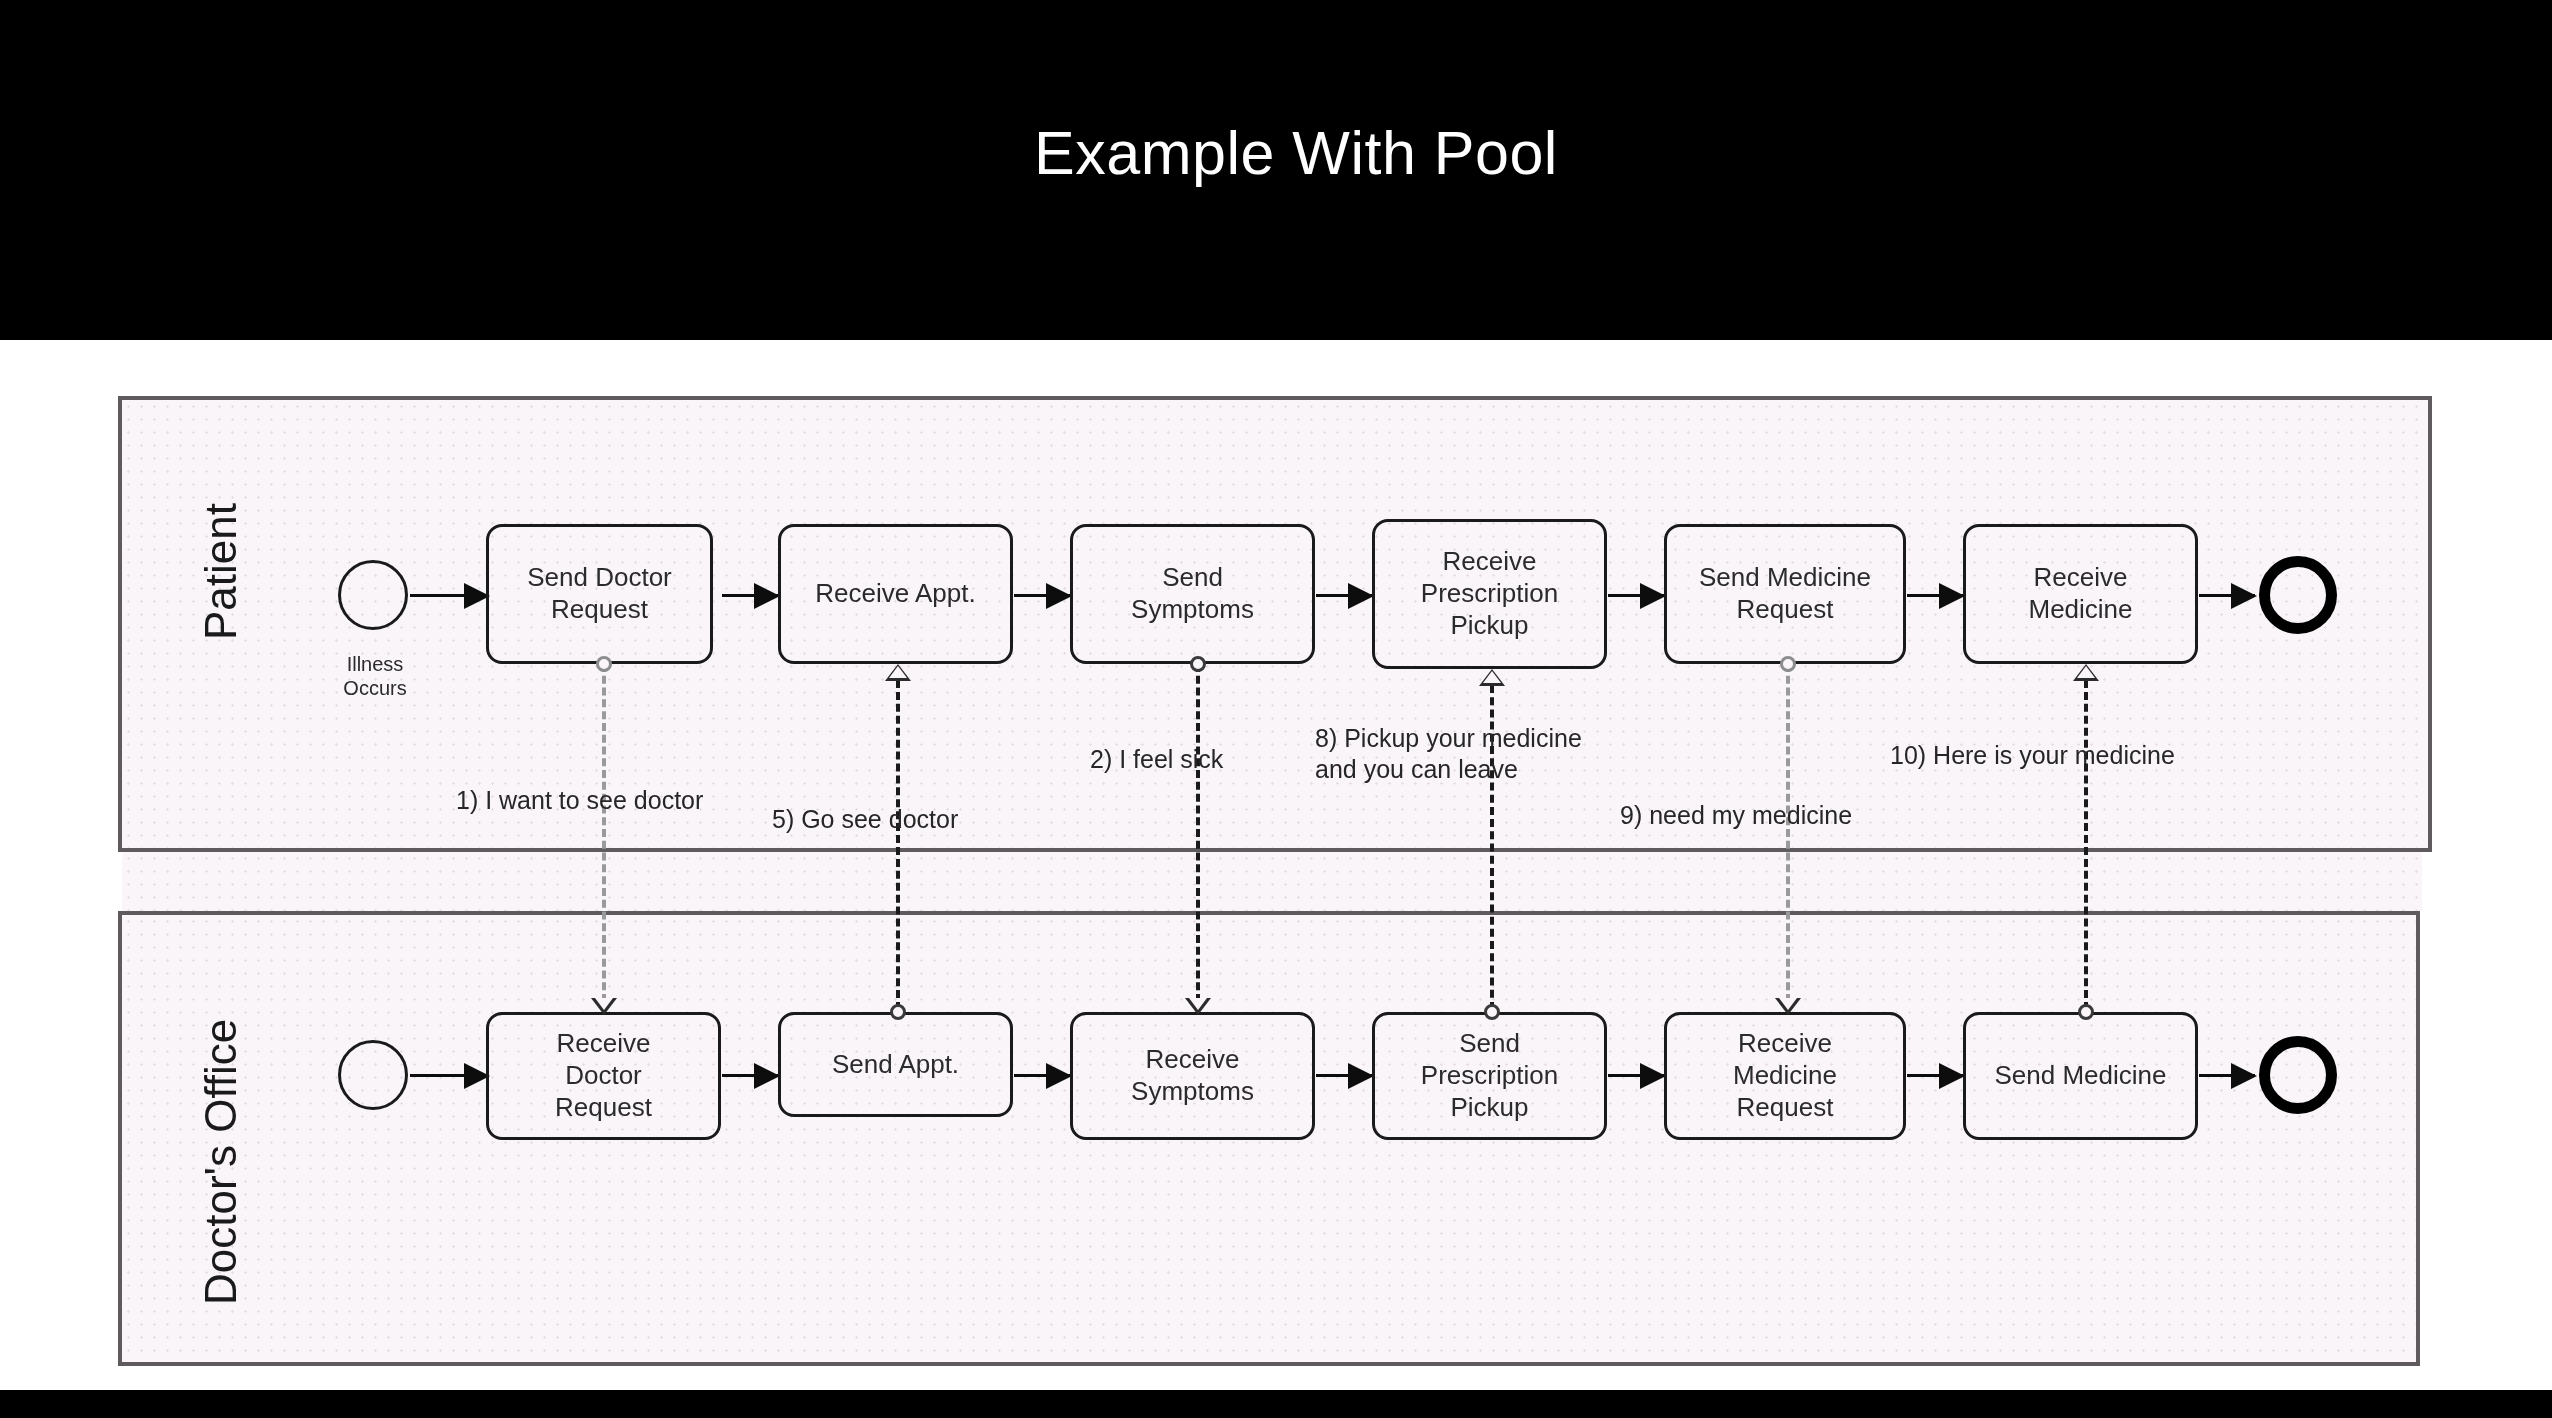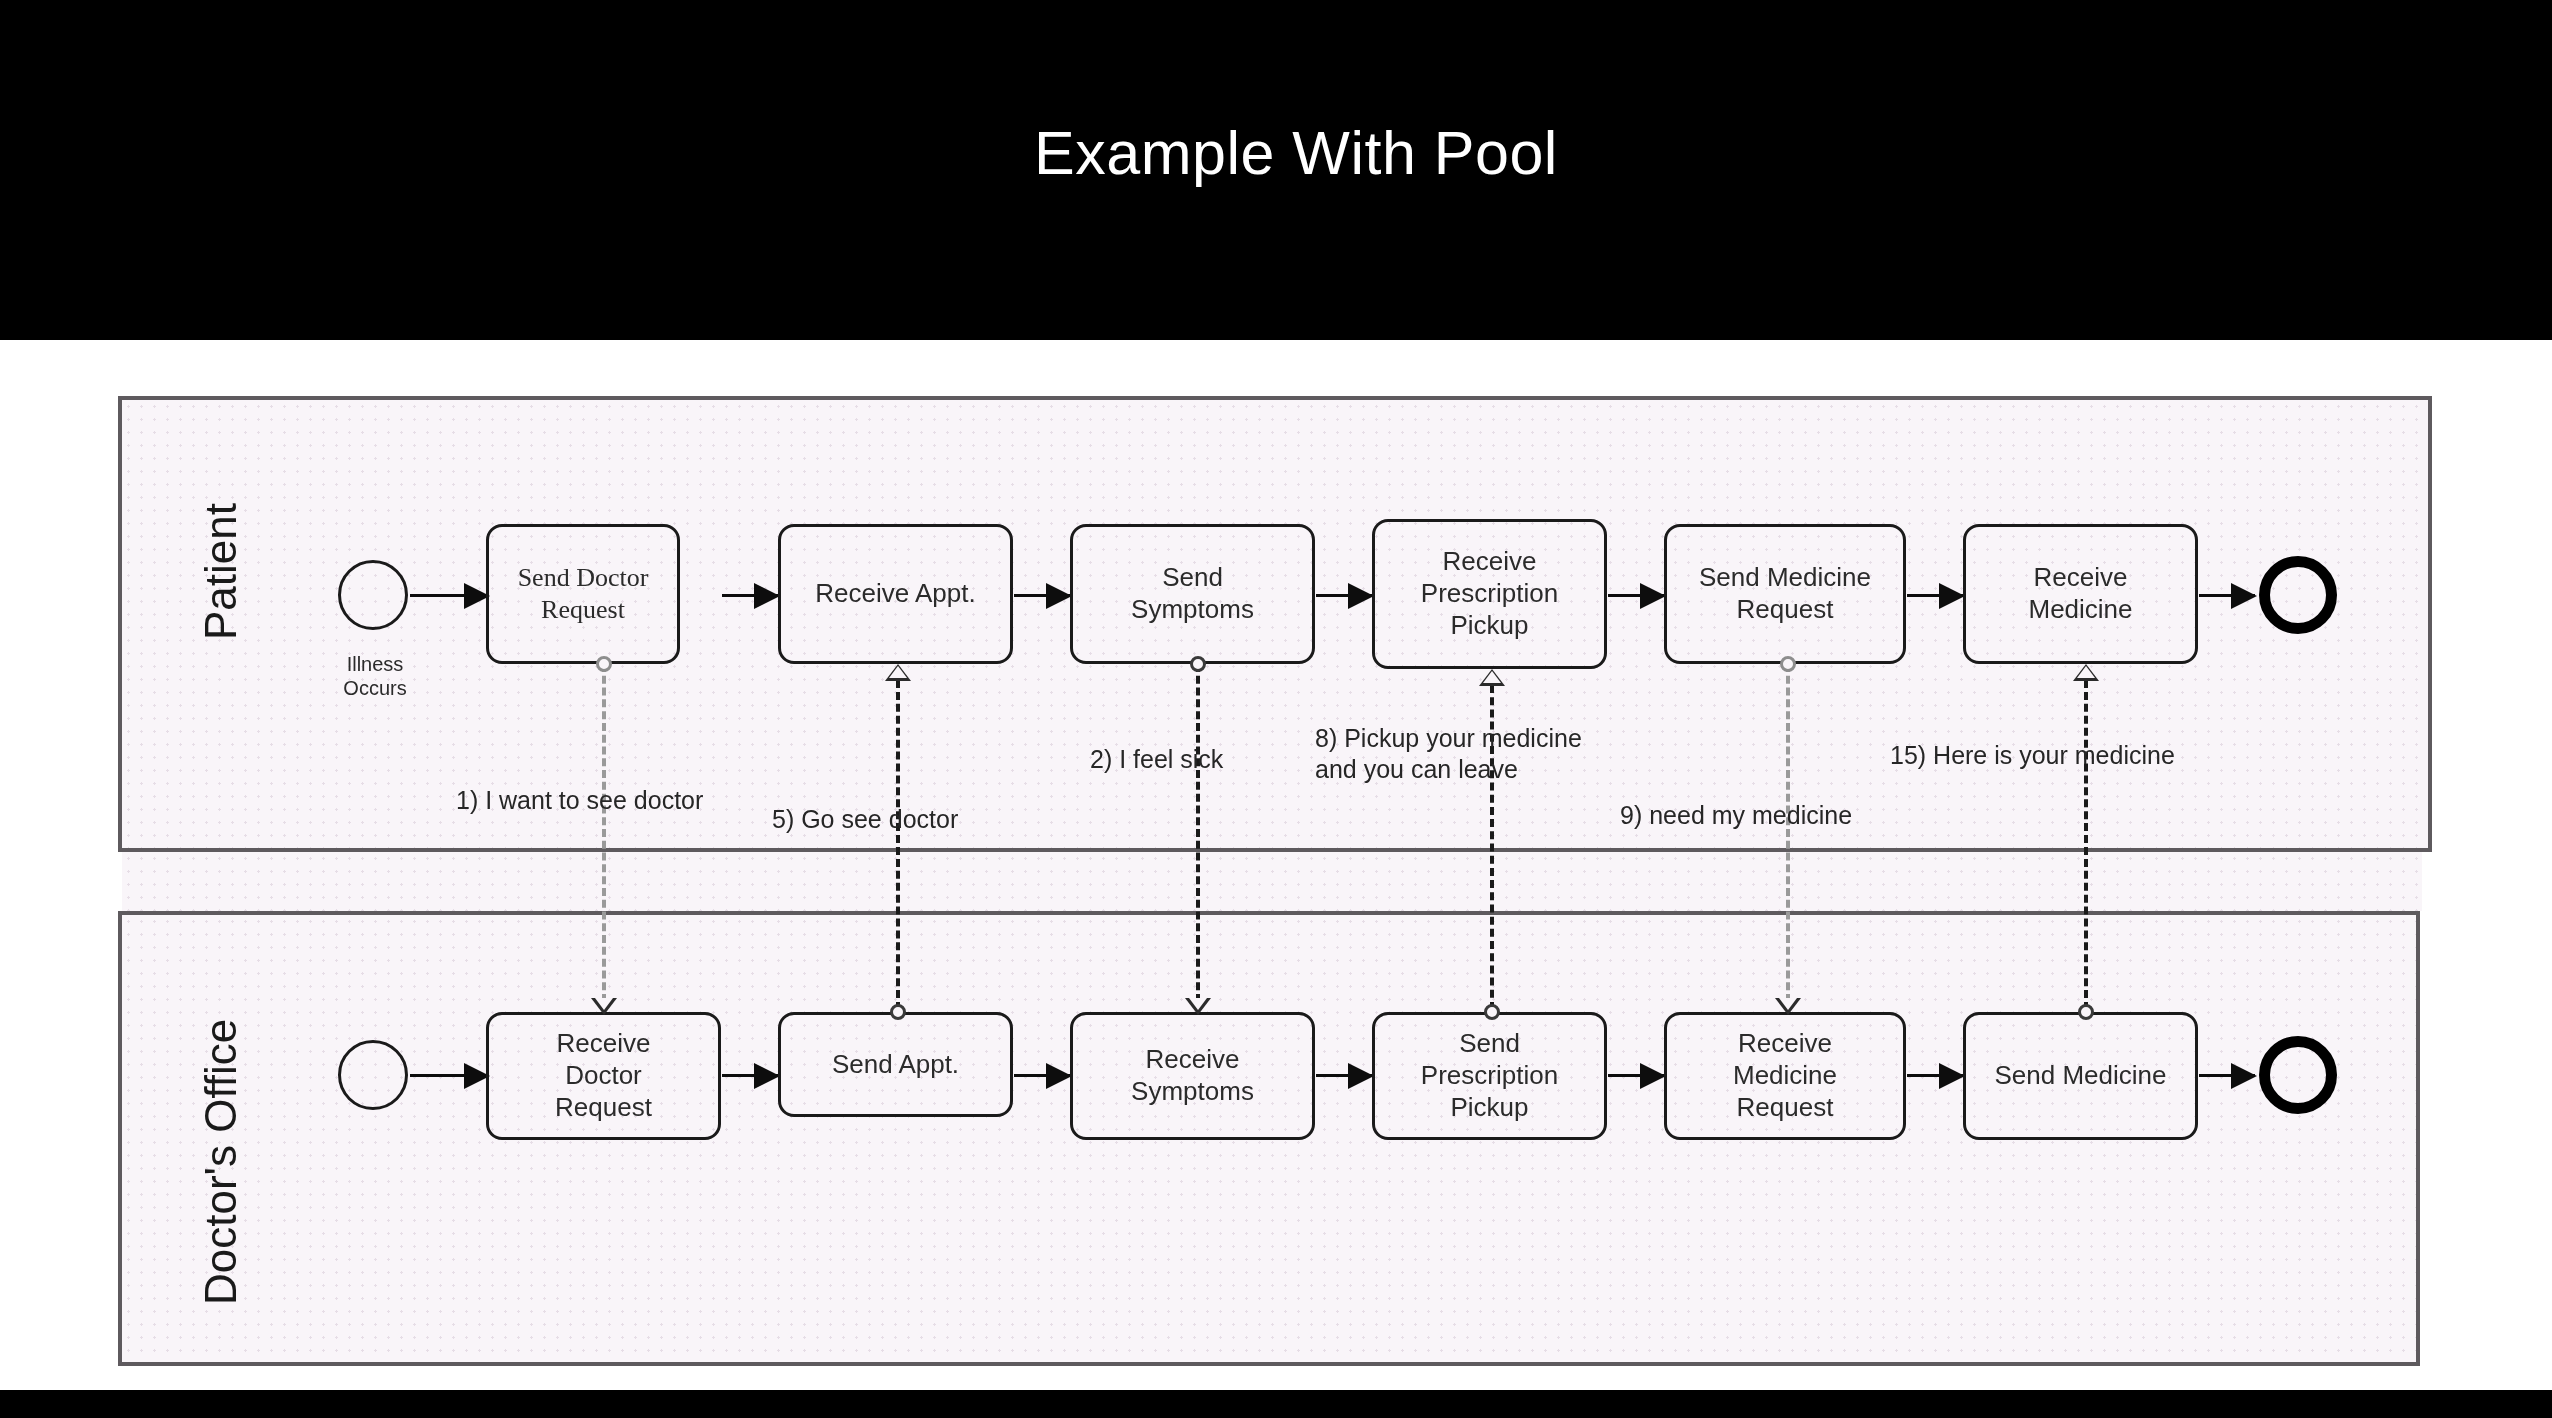--- a/index.html
+++ b/index.html
@@ -91,21 +91,21 @@
 
 <div class="lane-label" style="left:196px;top:640px;">Patient</div>
 <div class="lane-label" style="left:196px;top:1305px;">Doctor's Office</div>
 
 <div class="ev ev-start" style="left:338px;top:560px;"></div>
 <div class="ev-caption" style="left:300px;top:652px;width:150px;">Illness
 Occurs</div>
 
 <div class="seq" style="left:410px;top:594px;width:78px;"></div>
 
-<div class="task" style="left:486px;top:524px;width:194px;height:140px;font-family:Liberation Serif, serif;">Send Doctor
+<div class="task" style="left:486px;top:524px;width:227px;height:140px;">Send Doctor
 Request</div>
 <div class="seq" style="left:722px;top:594px;width:56px;"></div>
 
 <div class="task" style="left:778px;top:524px;width:235px;height:140px;">Receive Appt.</div>
 <div class="seq" style="left:1014px;top:594px;width:56px;"></div>
 
 <div class="task" style="left:1070px;top:524px;width:245px;height:140px;">Send
 Symptoms</div>
 <div class="seq" style="left:1316px;top:594px;width:56px;"></div>
 
@@ -188,13 +188,13 @@
 <div class="msg-tgt down" style="left:1775px;top:998px;">
   <div class="msg-tgt-inner down" style="left:-9px;top:-17px;"></div>
 </div>
 <div class="msg-label" style="left:1620px;top:800px;">9)  need my medicine</div>
 
 <div class="msg msg-dark" style="left:2084px;top:680px;height:330px;"></div>
 <div class="msg-src" style="left:2078px;top:1004px;"></div>
 <div class="msg-tgt up" style="left:2073px;top:664px;">
   <div class="msg-tgt-inner up" style="left:-9px;top:2px;"></div>
 </div>
-<div class="msg-label" style="left:1890px;top:740px;">15) Here is your medicine</div>
+<div class="msg-label" style="left:1890px;top:740px;">10) Here is your medicine</div>
 
 </body></html>

